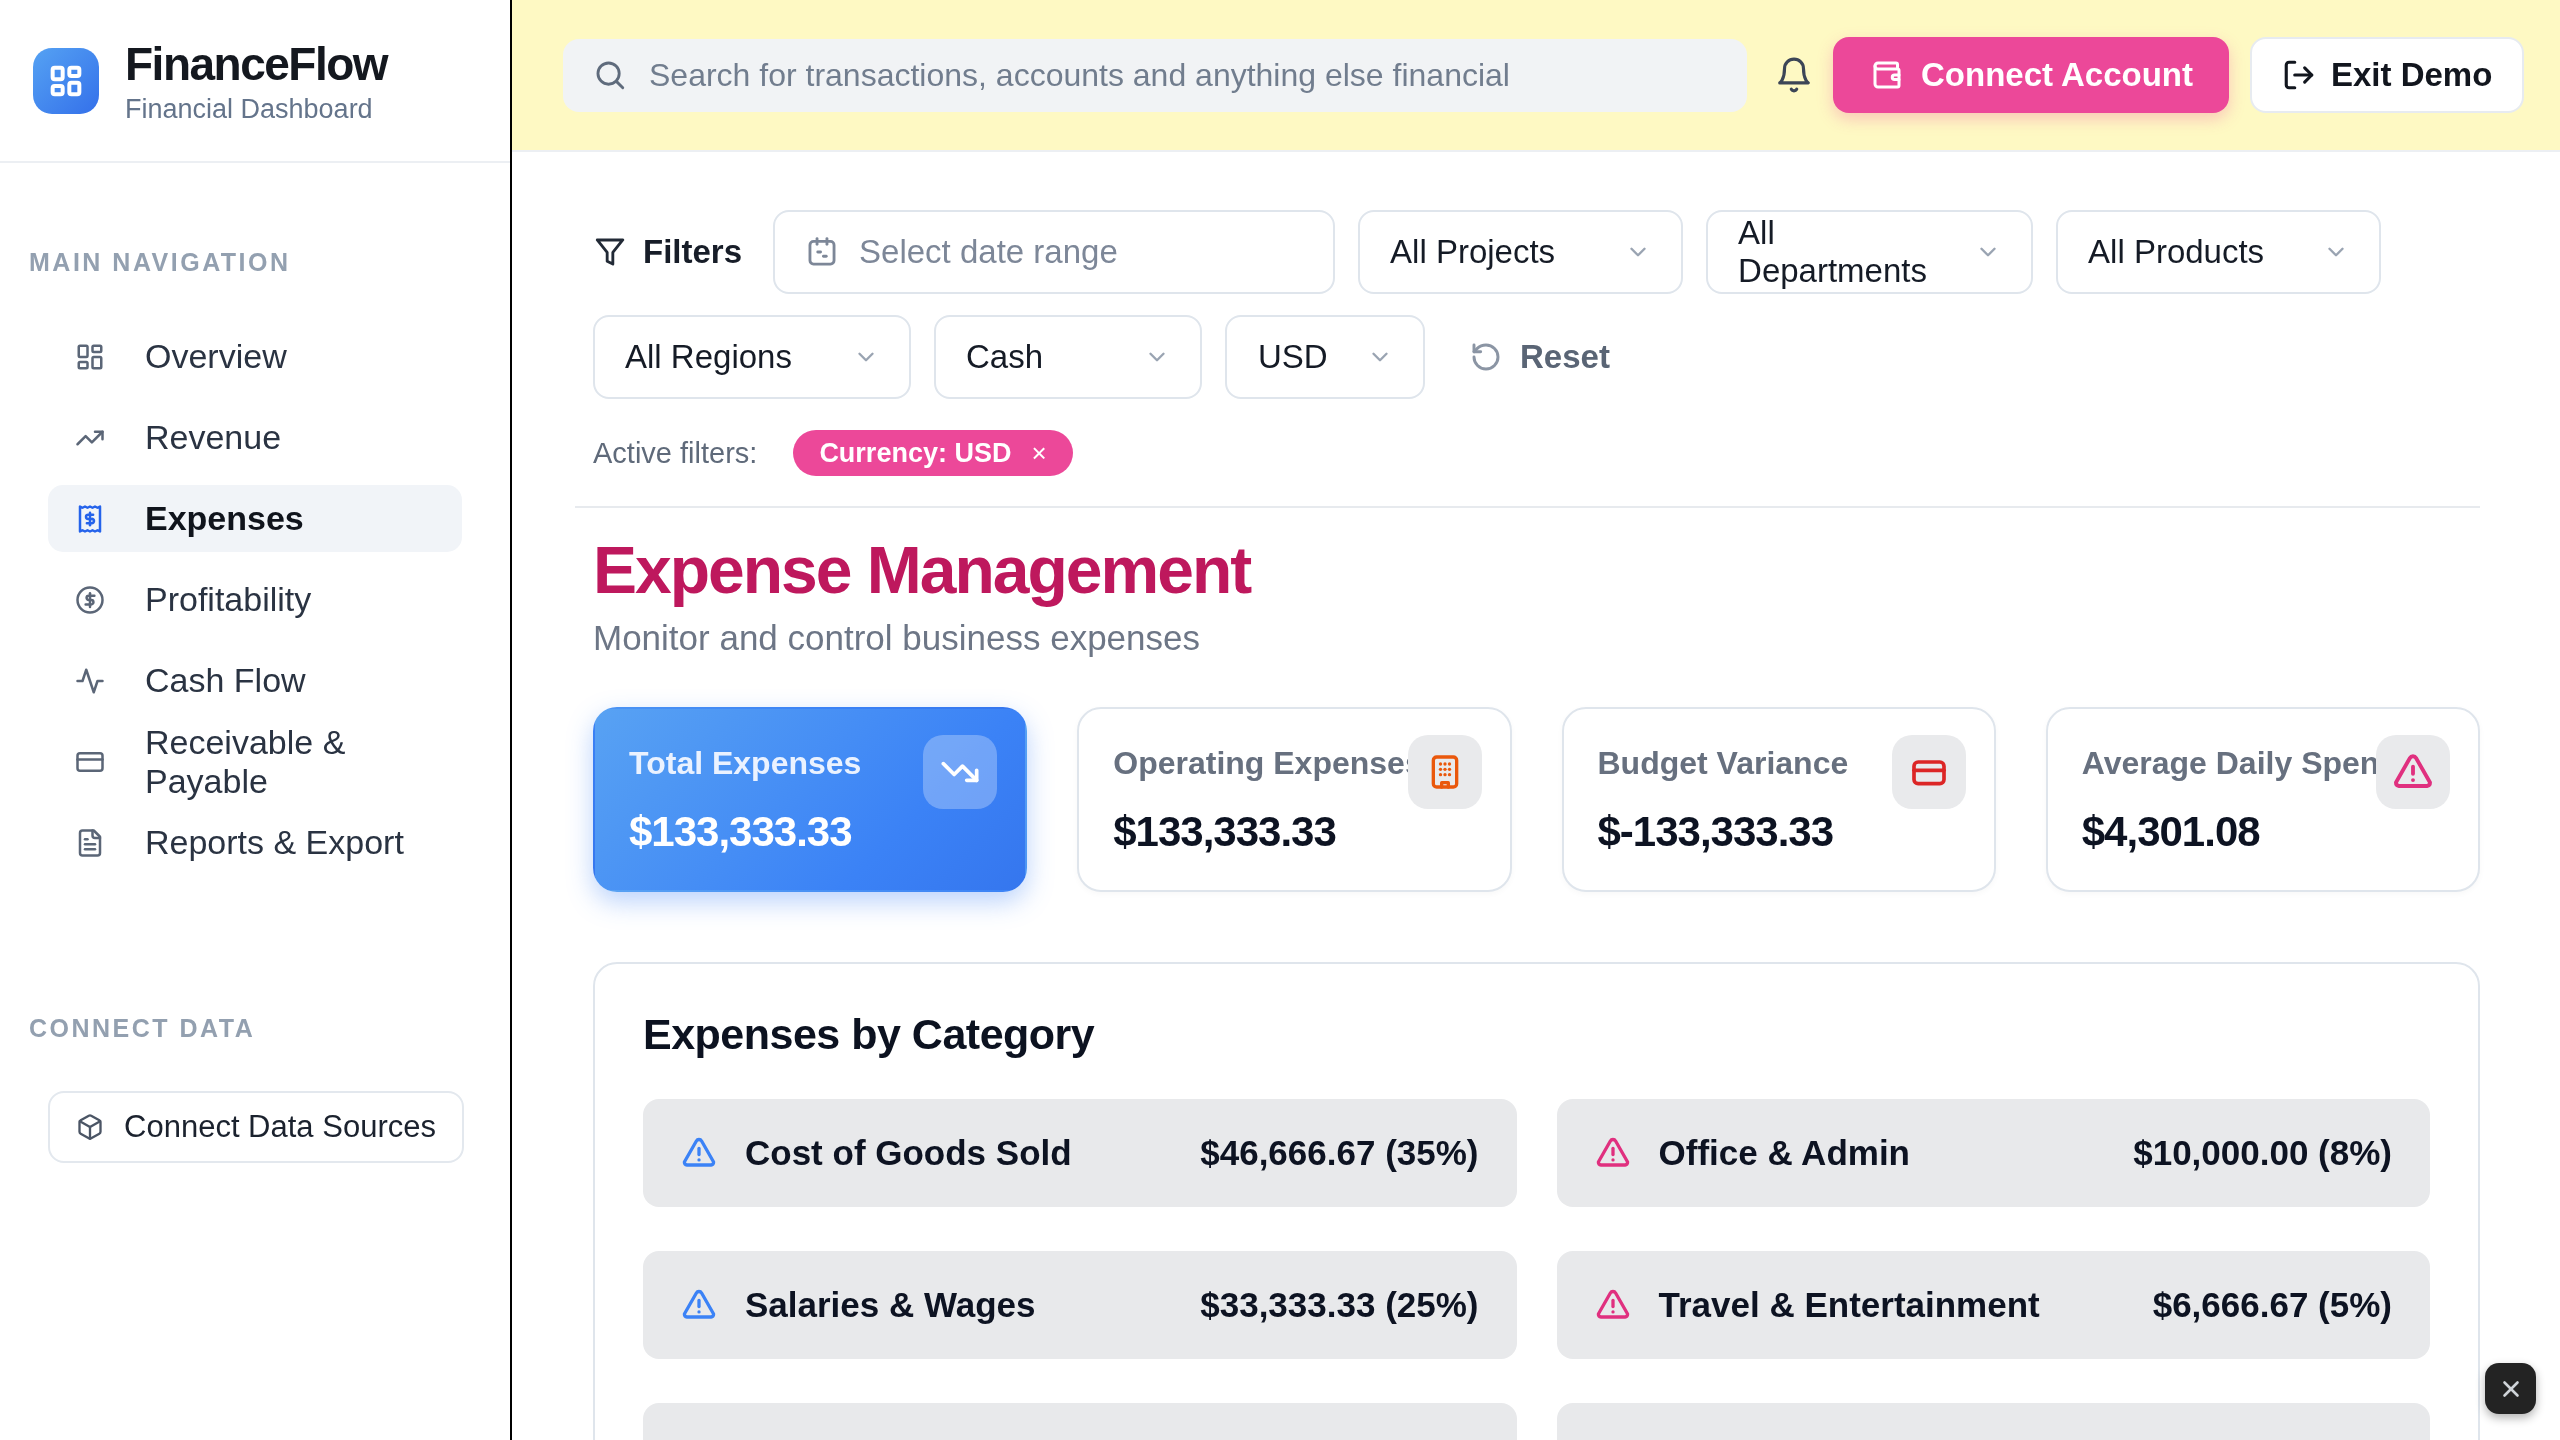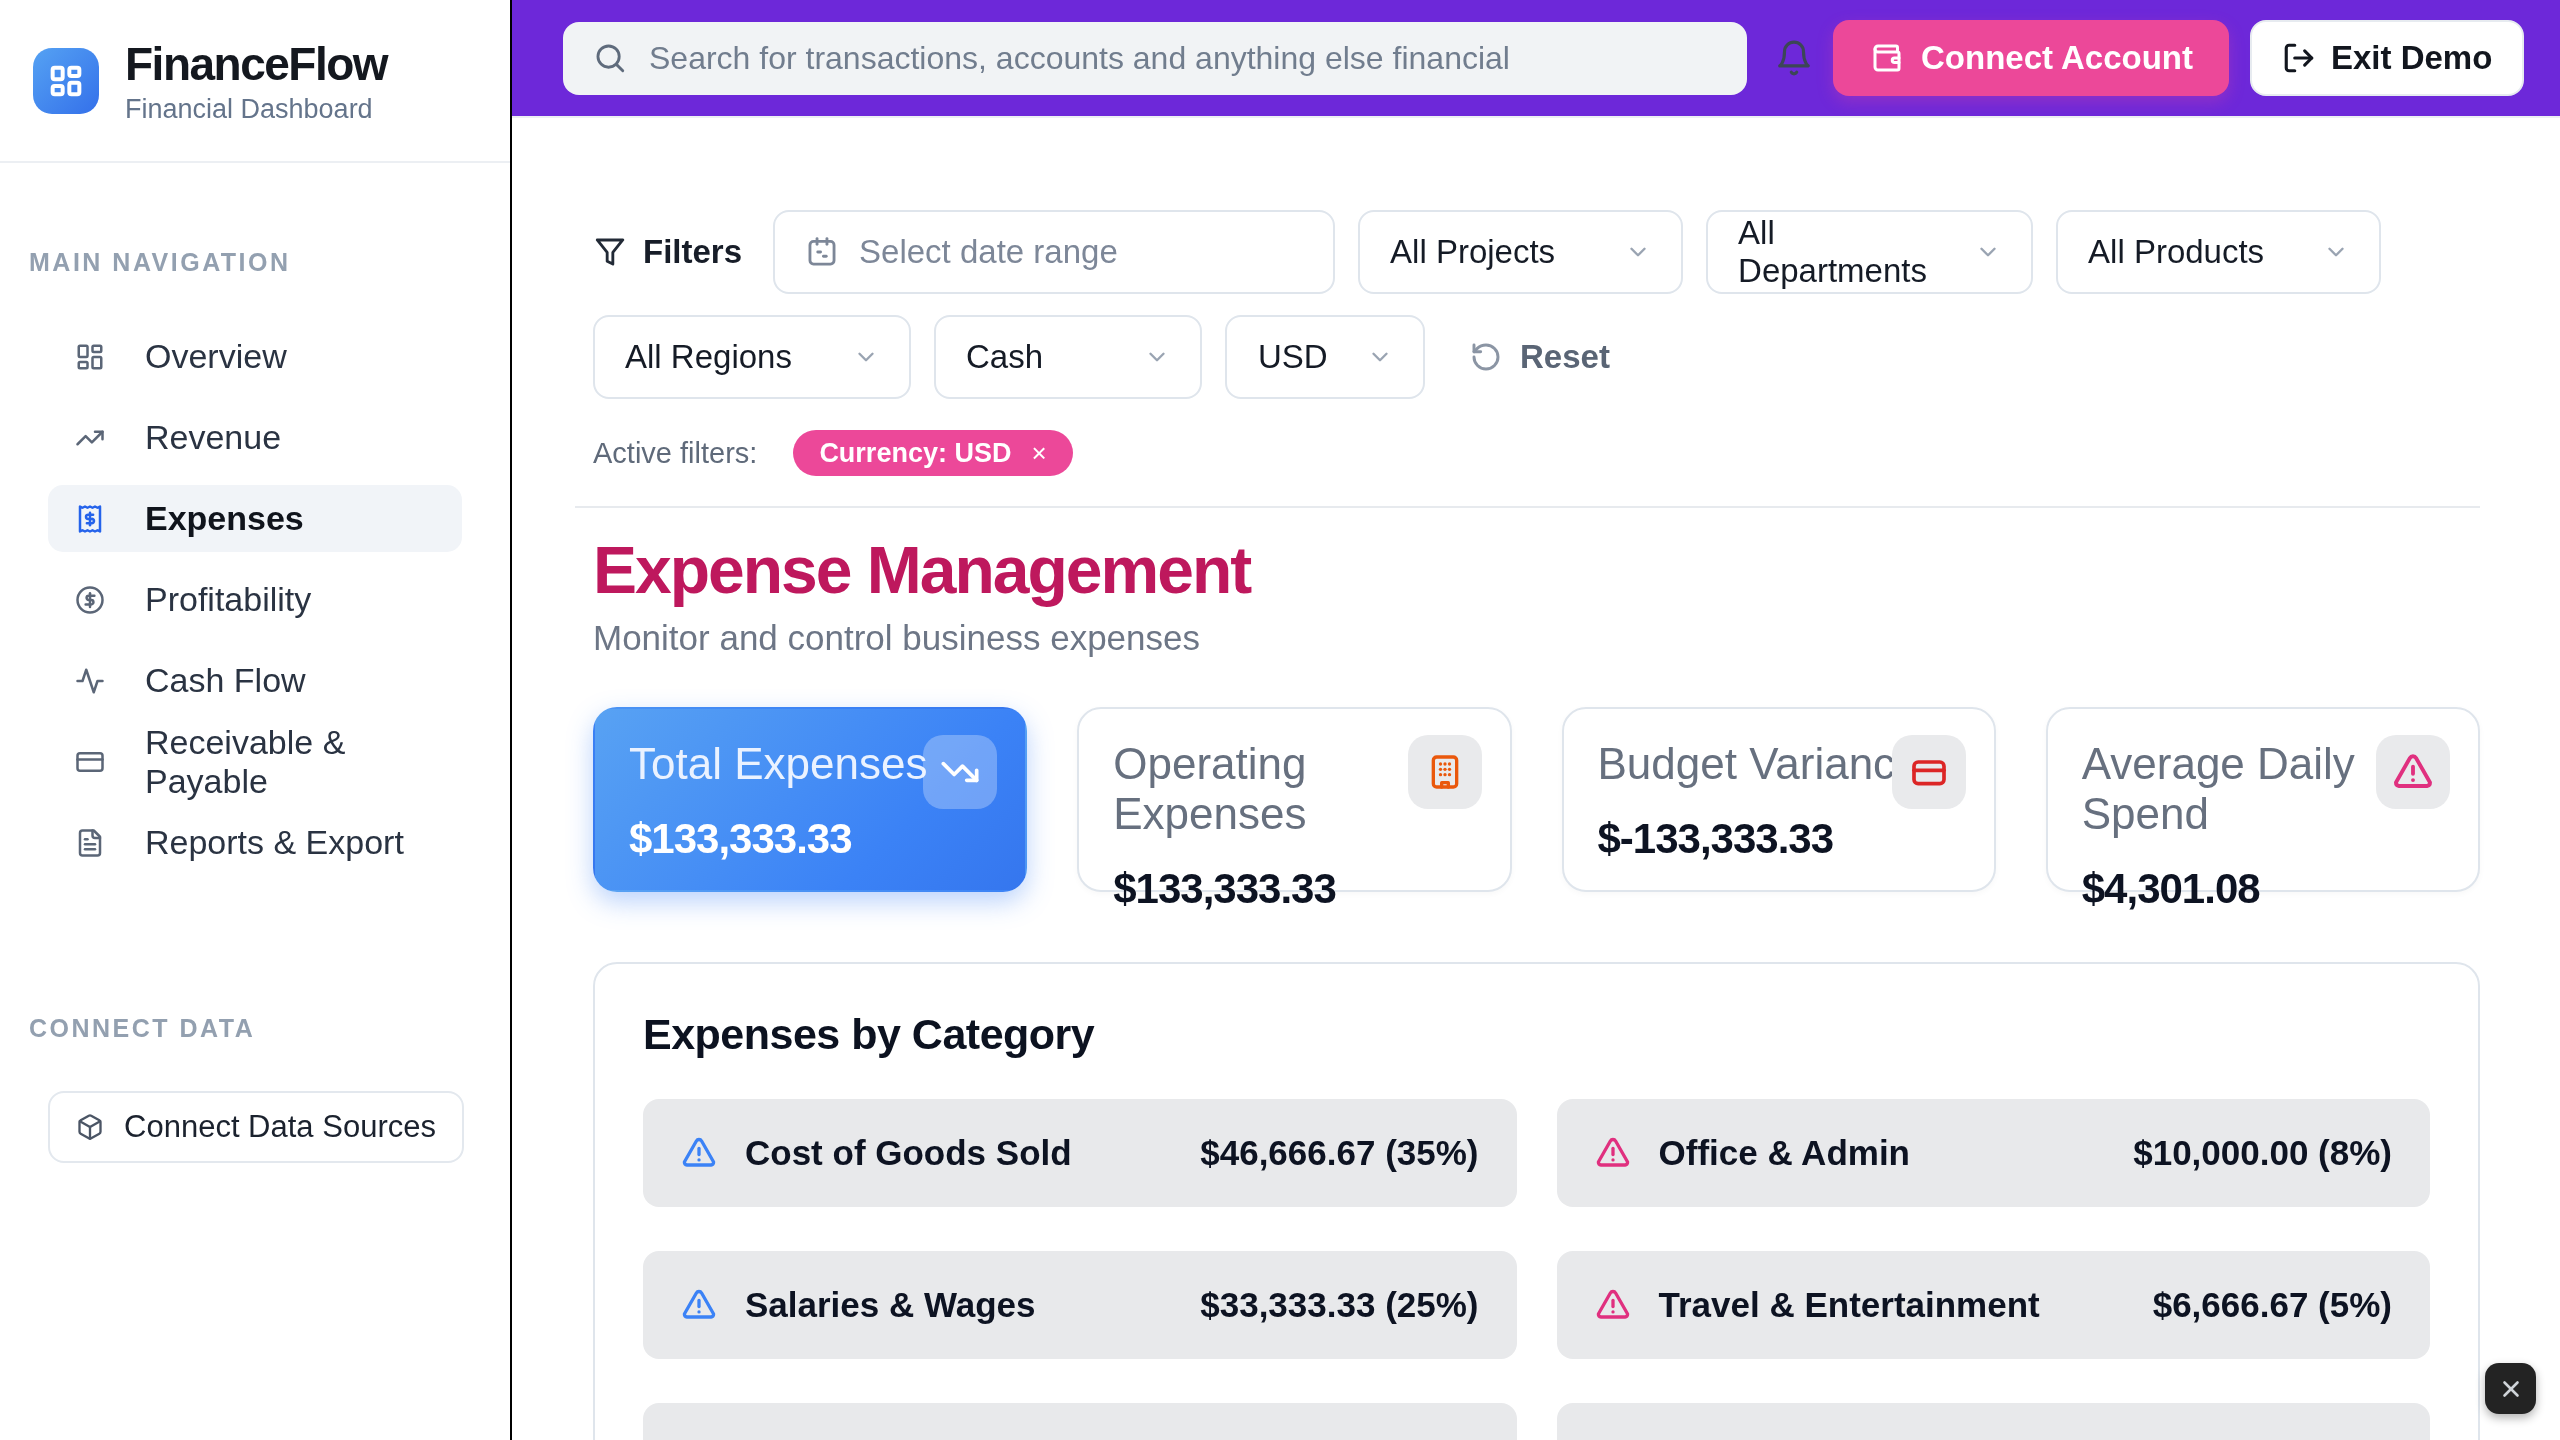--- a/index.html
+++ b/index.html
@@ -49,21 +49,21 @@
   .connect-data{
     margin:0 48px; width:416px; height:72px; border-radius:16px;
     border:2px solid #e3e8ee; background:#fff; display:flex; align-items:center;
     justify-content:center; gap:20px; font-size:31px; font-weight:500; color:#1b222e;
     font-family:inherit; cursor:pointer;
   }
   .connect-data .nico{color:#4b5565;}
 
   
   .topbar{
-    position:absolute; left:512px; top:0; right:0; height:118px; background:#6d28d9;
+    position:absolute; left:512px; top:0; right:0; height:152px; background:#fef9c3;
     border-bottom:2px solid #eceff3; display:flex; align-items:center;
     padding:0 24px 0 51px;
   }
   .search{
     width:1184px; height:73px; background:#f1f3f5; border-radius:16px;
     display:flex; align-items:center; gap:22px; padding:0 30px;
   }
   .search .sico{color:#5f6b7c;}
   .search input{
     border:none; outline:none; background:transparent; flex:1;
@@ -120,21 +120,21 @@
   .stats{display:flex; gap:50px; margin-top:49px;}
   .stat-card{
     flex:1; height:185px; border-radius:24px; background:#fff;
     border:2px solid var(--border); padding:30px 34px; position:relative; cursor:pointer;
     box-shadow:0 2px 6px rgba(15,23,42,.03);
   }
   .stat-card.primary{
     background:linear-gradient(135deg,#58a2f3 0%,#3b82f6 70%,#3576ee 100%);
     border-color:transparent; box-shadow:0 10px 26px rgba(59,130,246,.35);
   }
-  .stat-label{font-size:44px; font-weight:400; color:#67707f; }
+  .stat-label{font-size:32px; font-weight:700; color:#67707f; margin-top:6px;}
   .stat-card.primary .stat-label{color:#eaf2ff;}
   .stat-value{font-size:42px; font-weight:800; letter-spacing:-1px; color:#0d1322; margin-top:26px;}
   .stat-card.primary .stat-value{color:#fff;}
   .stat-ico{
     position:absolute; top:26px; right:28px; width:74px; height:74px; border-radius:20px;
     background:#e9eaec; display:flex; align-items:center; justify-content:center;
   }
   .stat-card.primary .stat-ico{background:rgba(255,255,255,.28); color:#fff;}
   .ico-orange{color:var(--orange);} .ico-red{color:var(--red);} .ico-pink{color:var(--pink-deep);}
 

